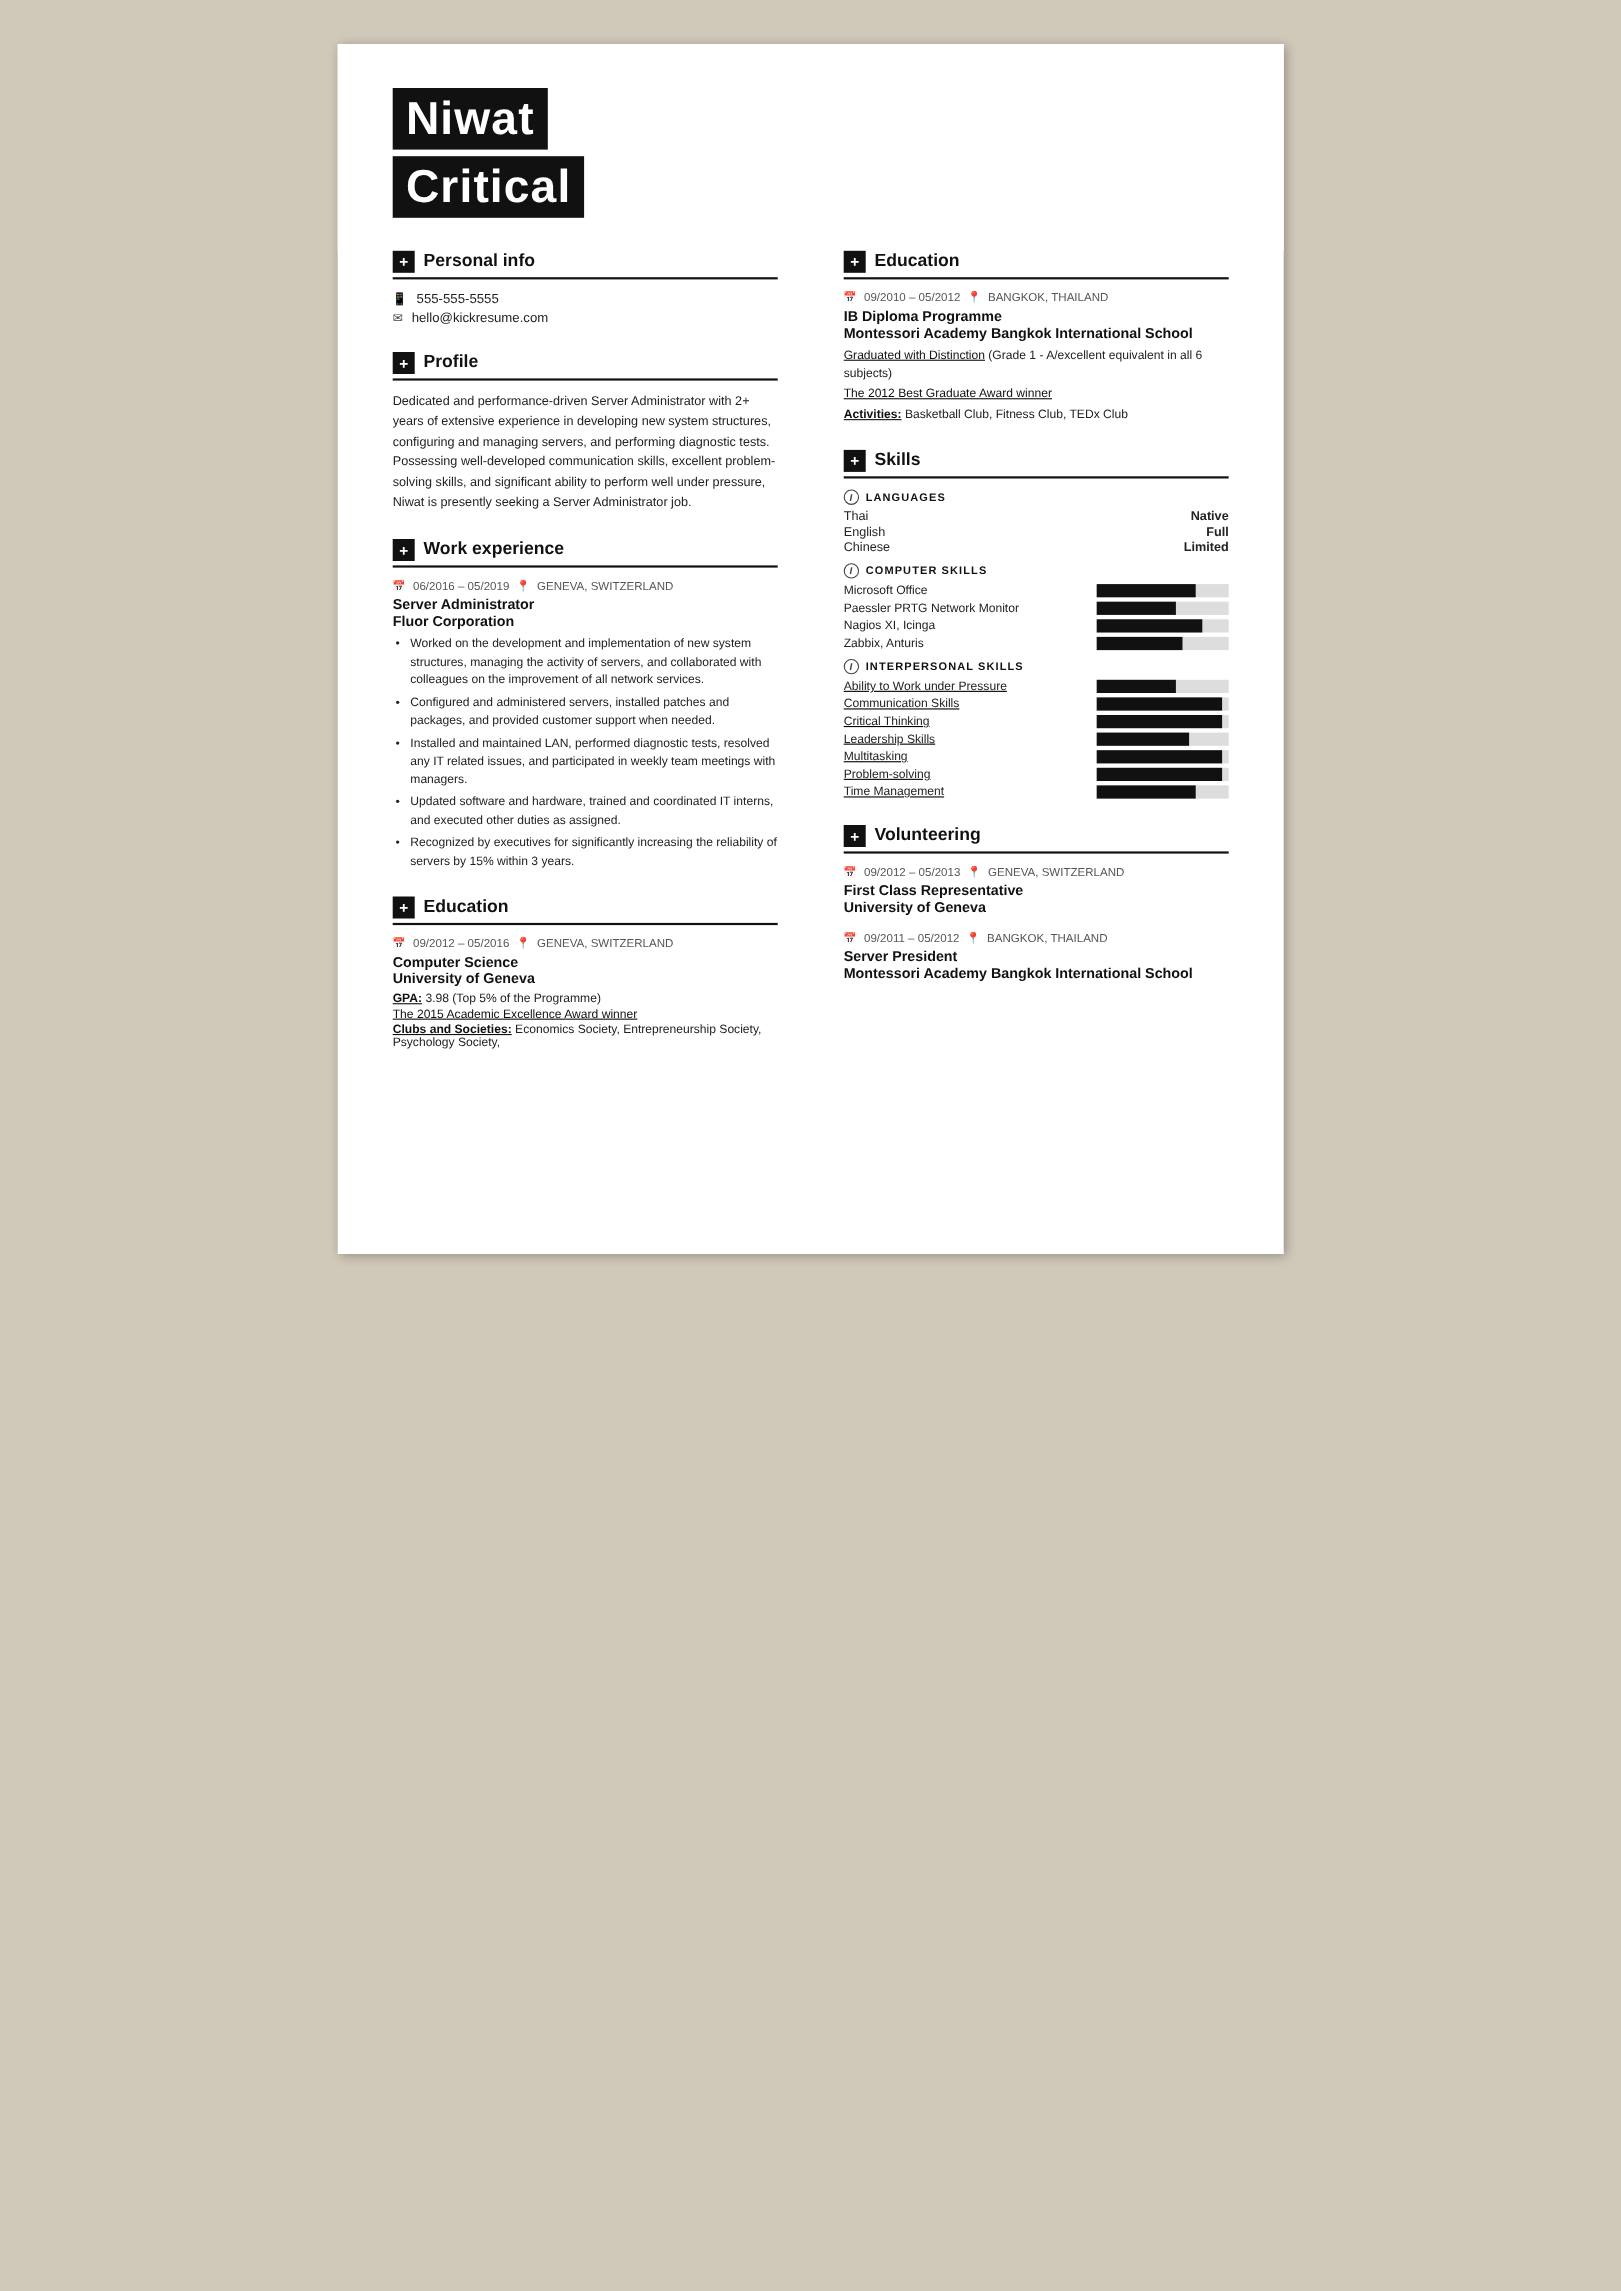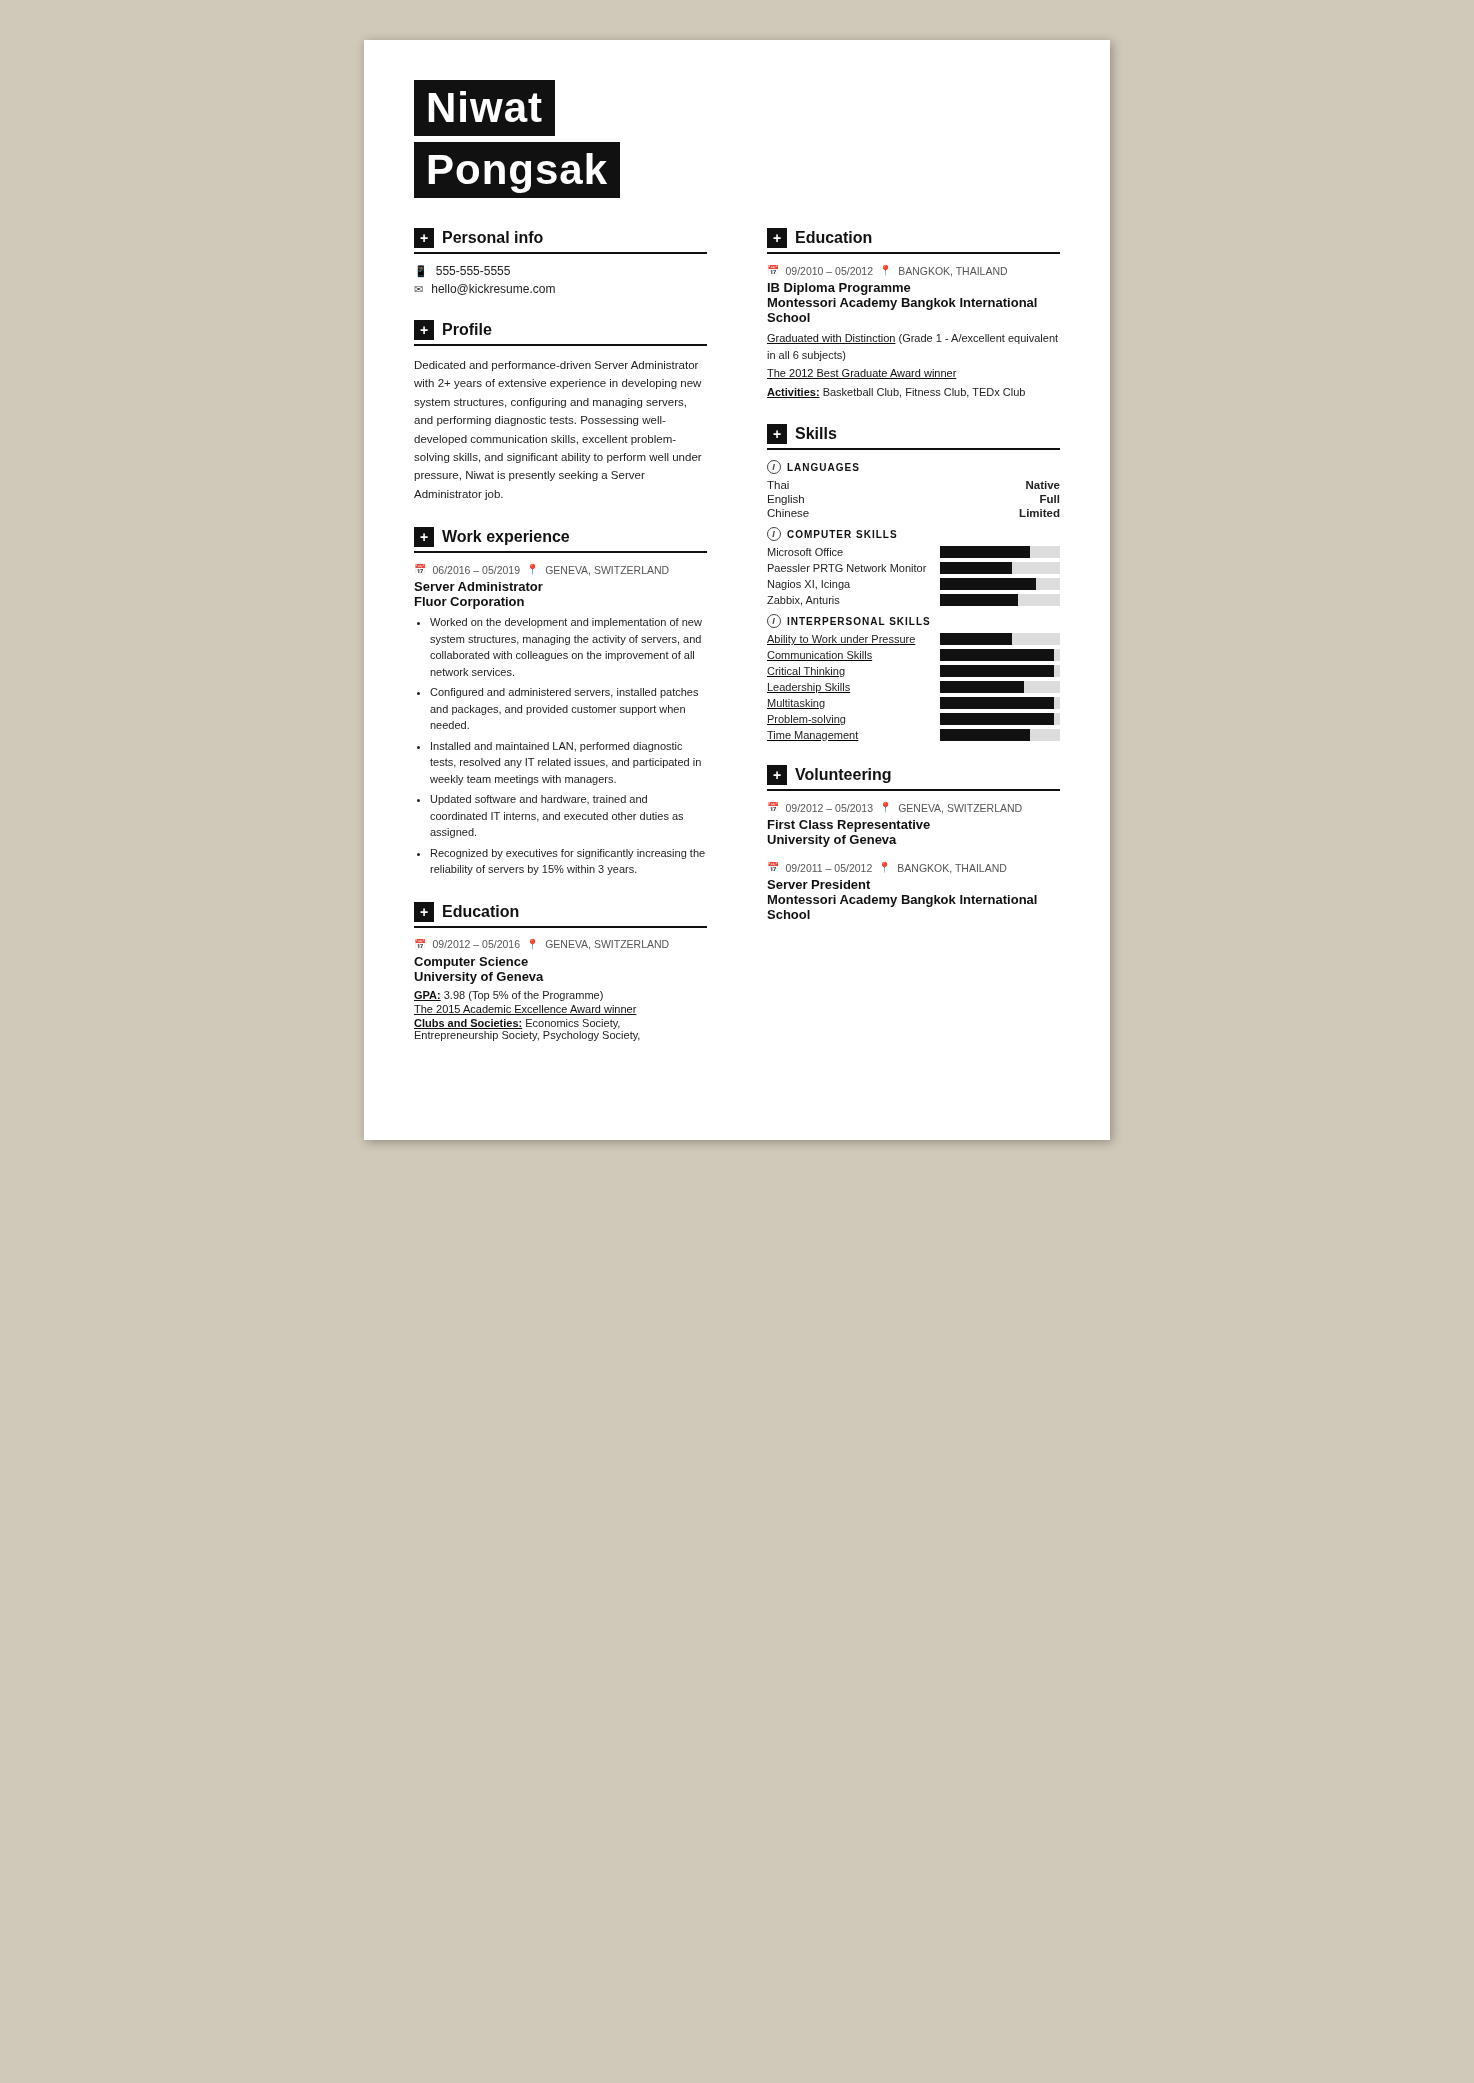--- a/index.html
+++ b/index.html
@@ -7,21 +7,21 @@
       background: #d0c8b8;
       display: flex;
       justify-content: center;
       align-items: flex-start;
       padding: 40px 20px;
       font-family: Arial, Helvetica, sans-serif;
       min-height: 100vh;
     }
     .resume-page {
       background: #fff;
-      width: 746px;
+      width: 860px;
       min-height: 1100px;
       padding: 0;
       box-shadow: 2px 2px 10px rgba(0,0,0,0.3);
     }
     .header-section {
       background: #fff;
       padding: 40px 50px 30px 50px;
     }
     .name-block {
       display: flex;
@@ -229,21 +229,21 @@
     }
   </style>
 </head>
 <body>
 
 <div class="resume-page">
 
   <div class="header-section">
     <div class="name-block">
       <div class="name-first">Niwat</div>
-      <div class="name-last">Pongsak</div>
+      <div class="name-last">Critical</div>
     </div>
   </div>
 
   <div class="content-area">
 
     <div class="left-col">
 
       <div class="section">
         <div class="section-header">
           <div class="section-icon">+</div>

